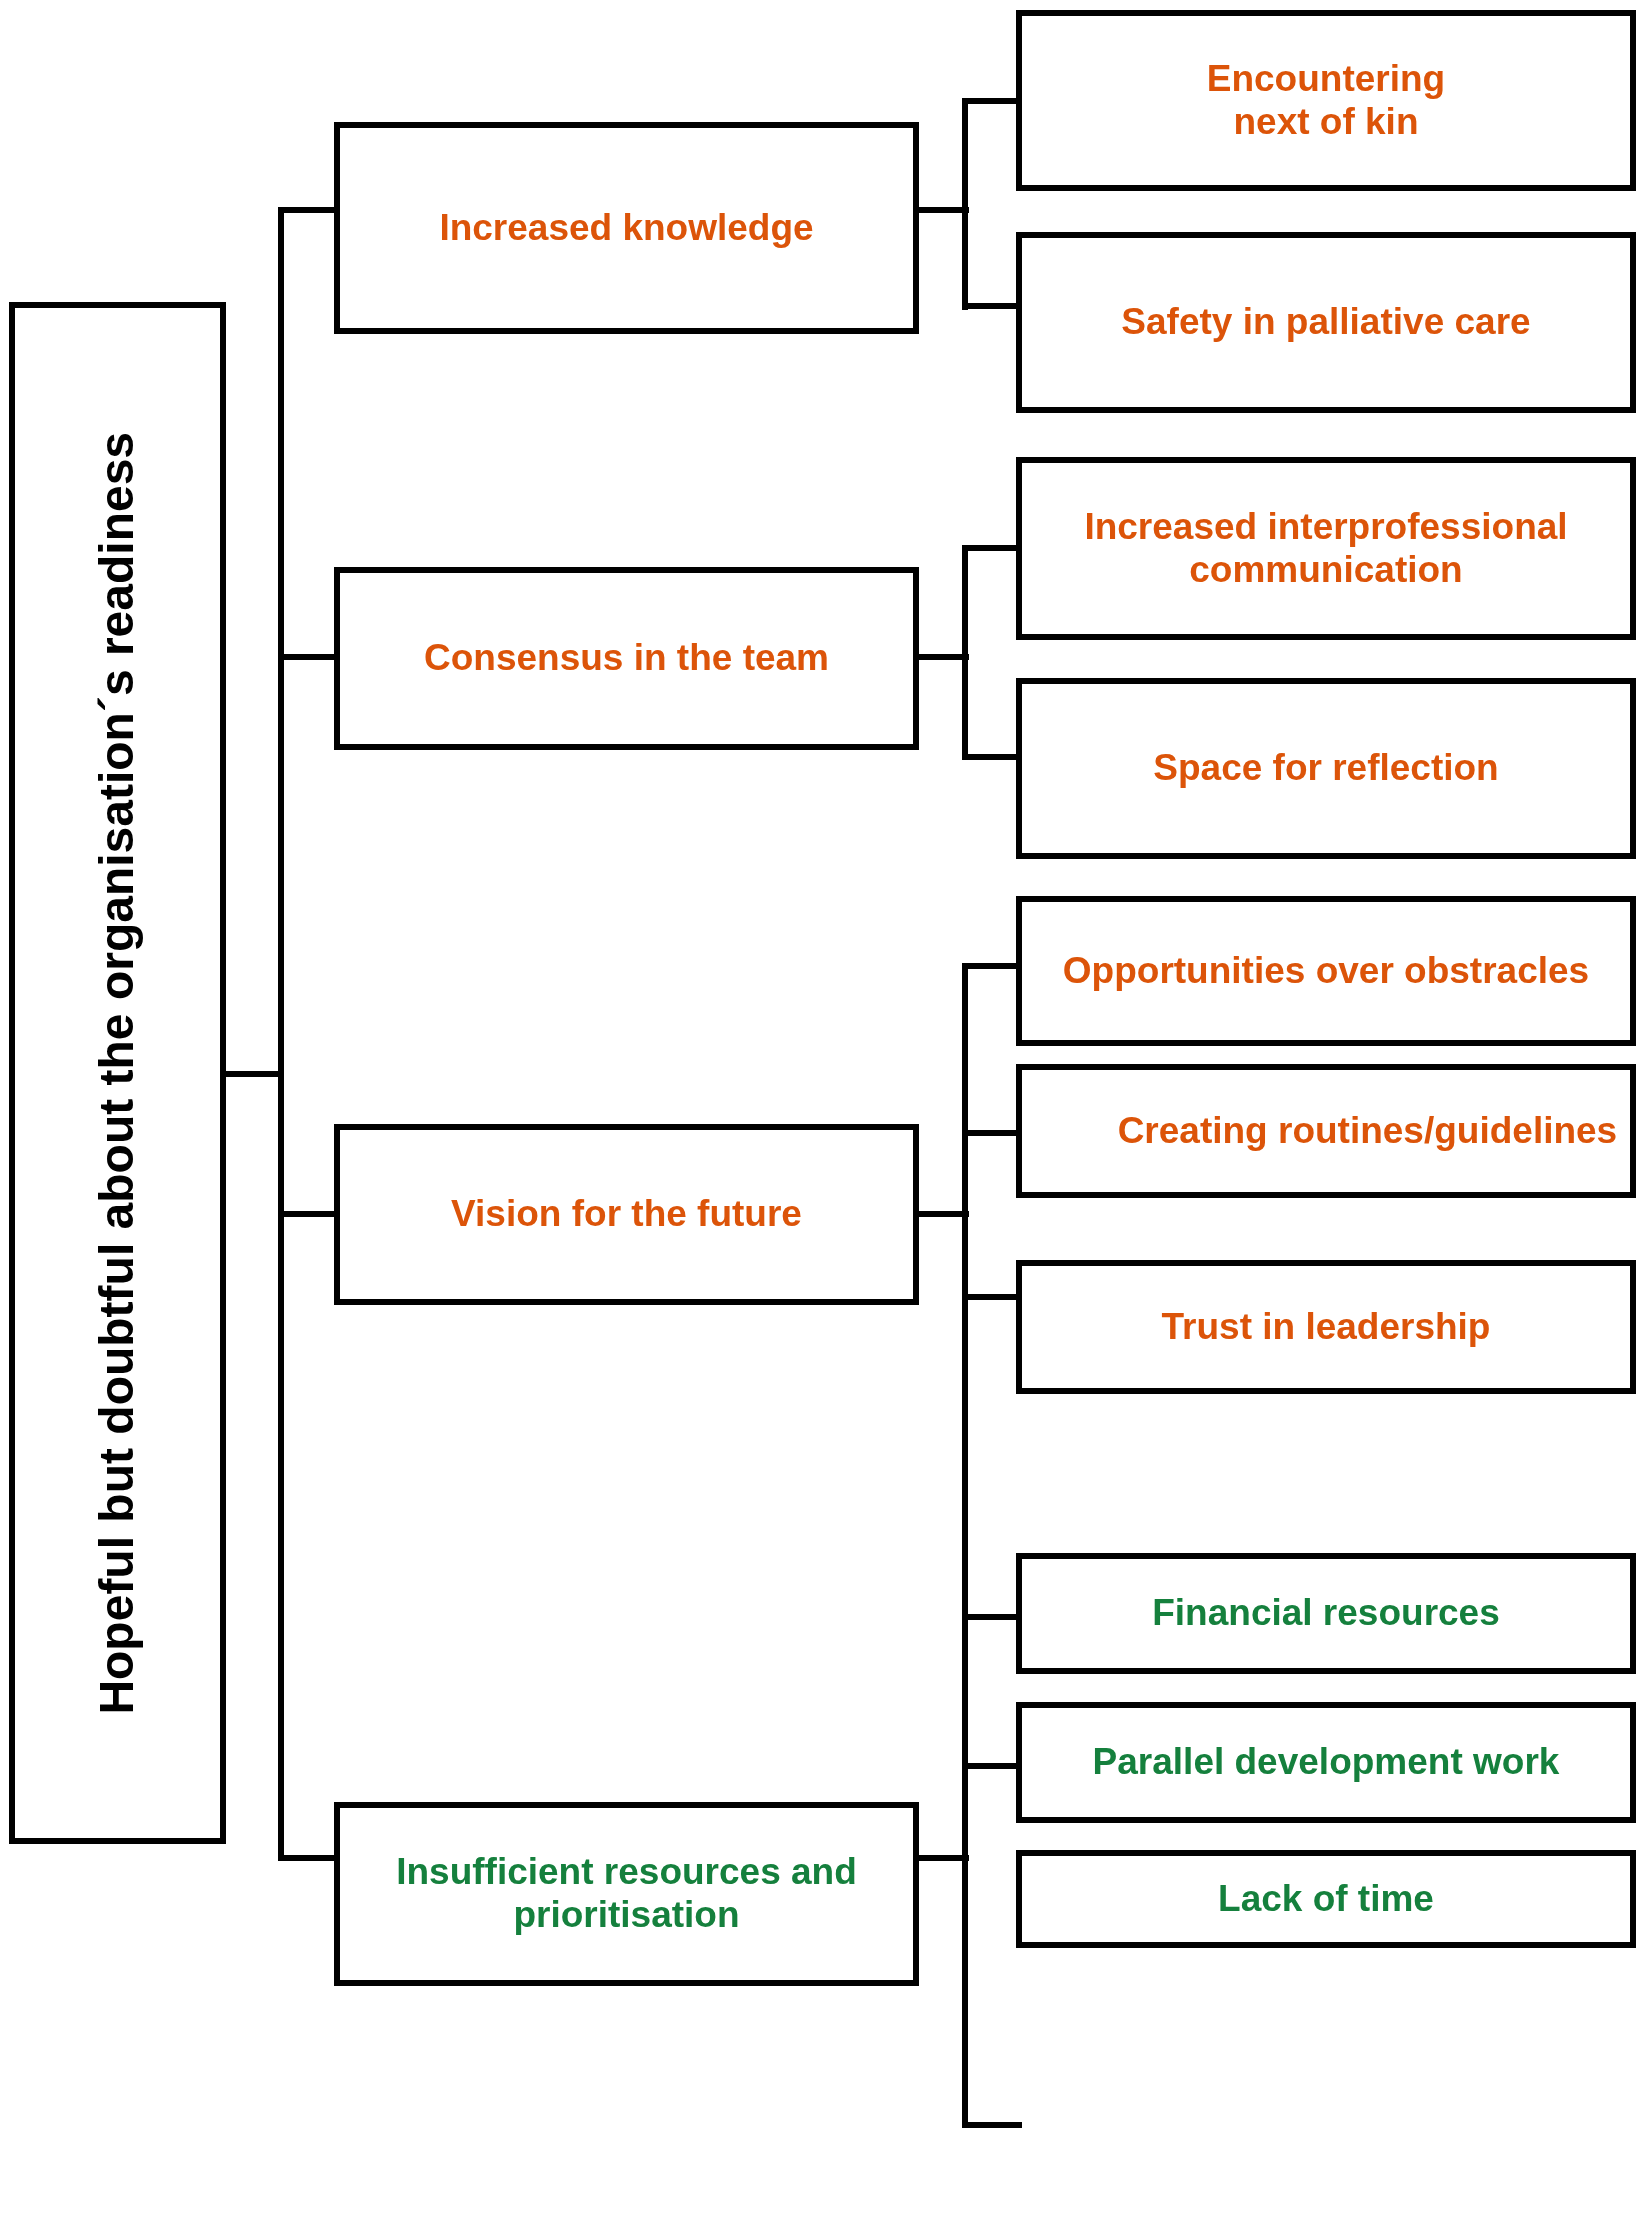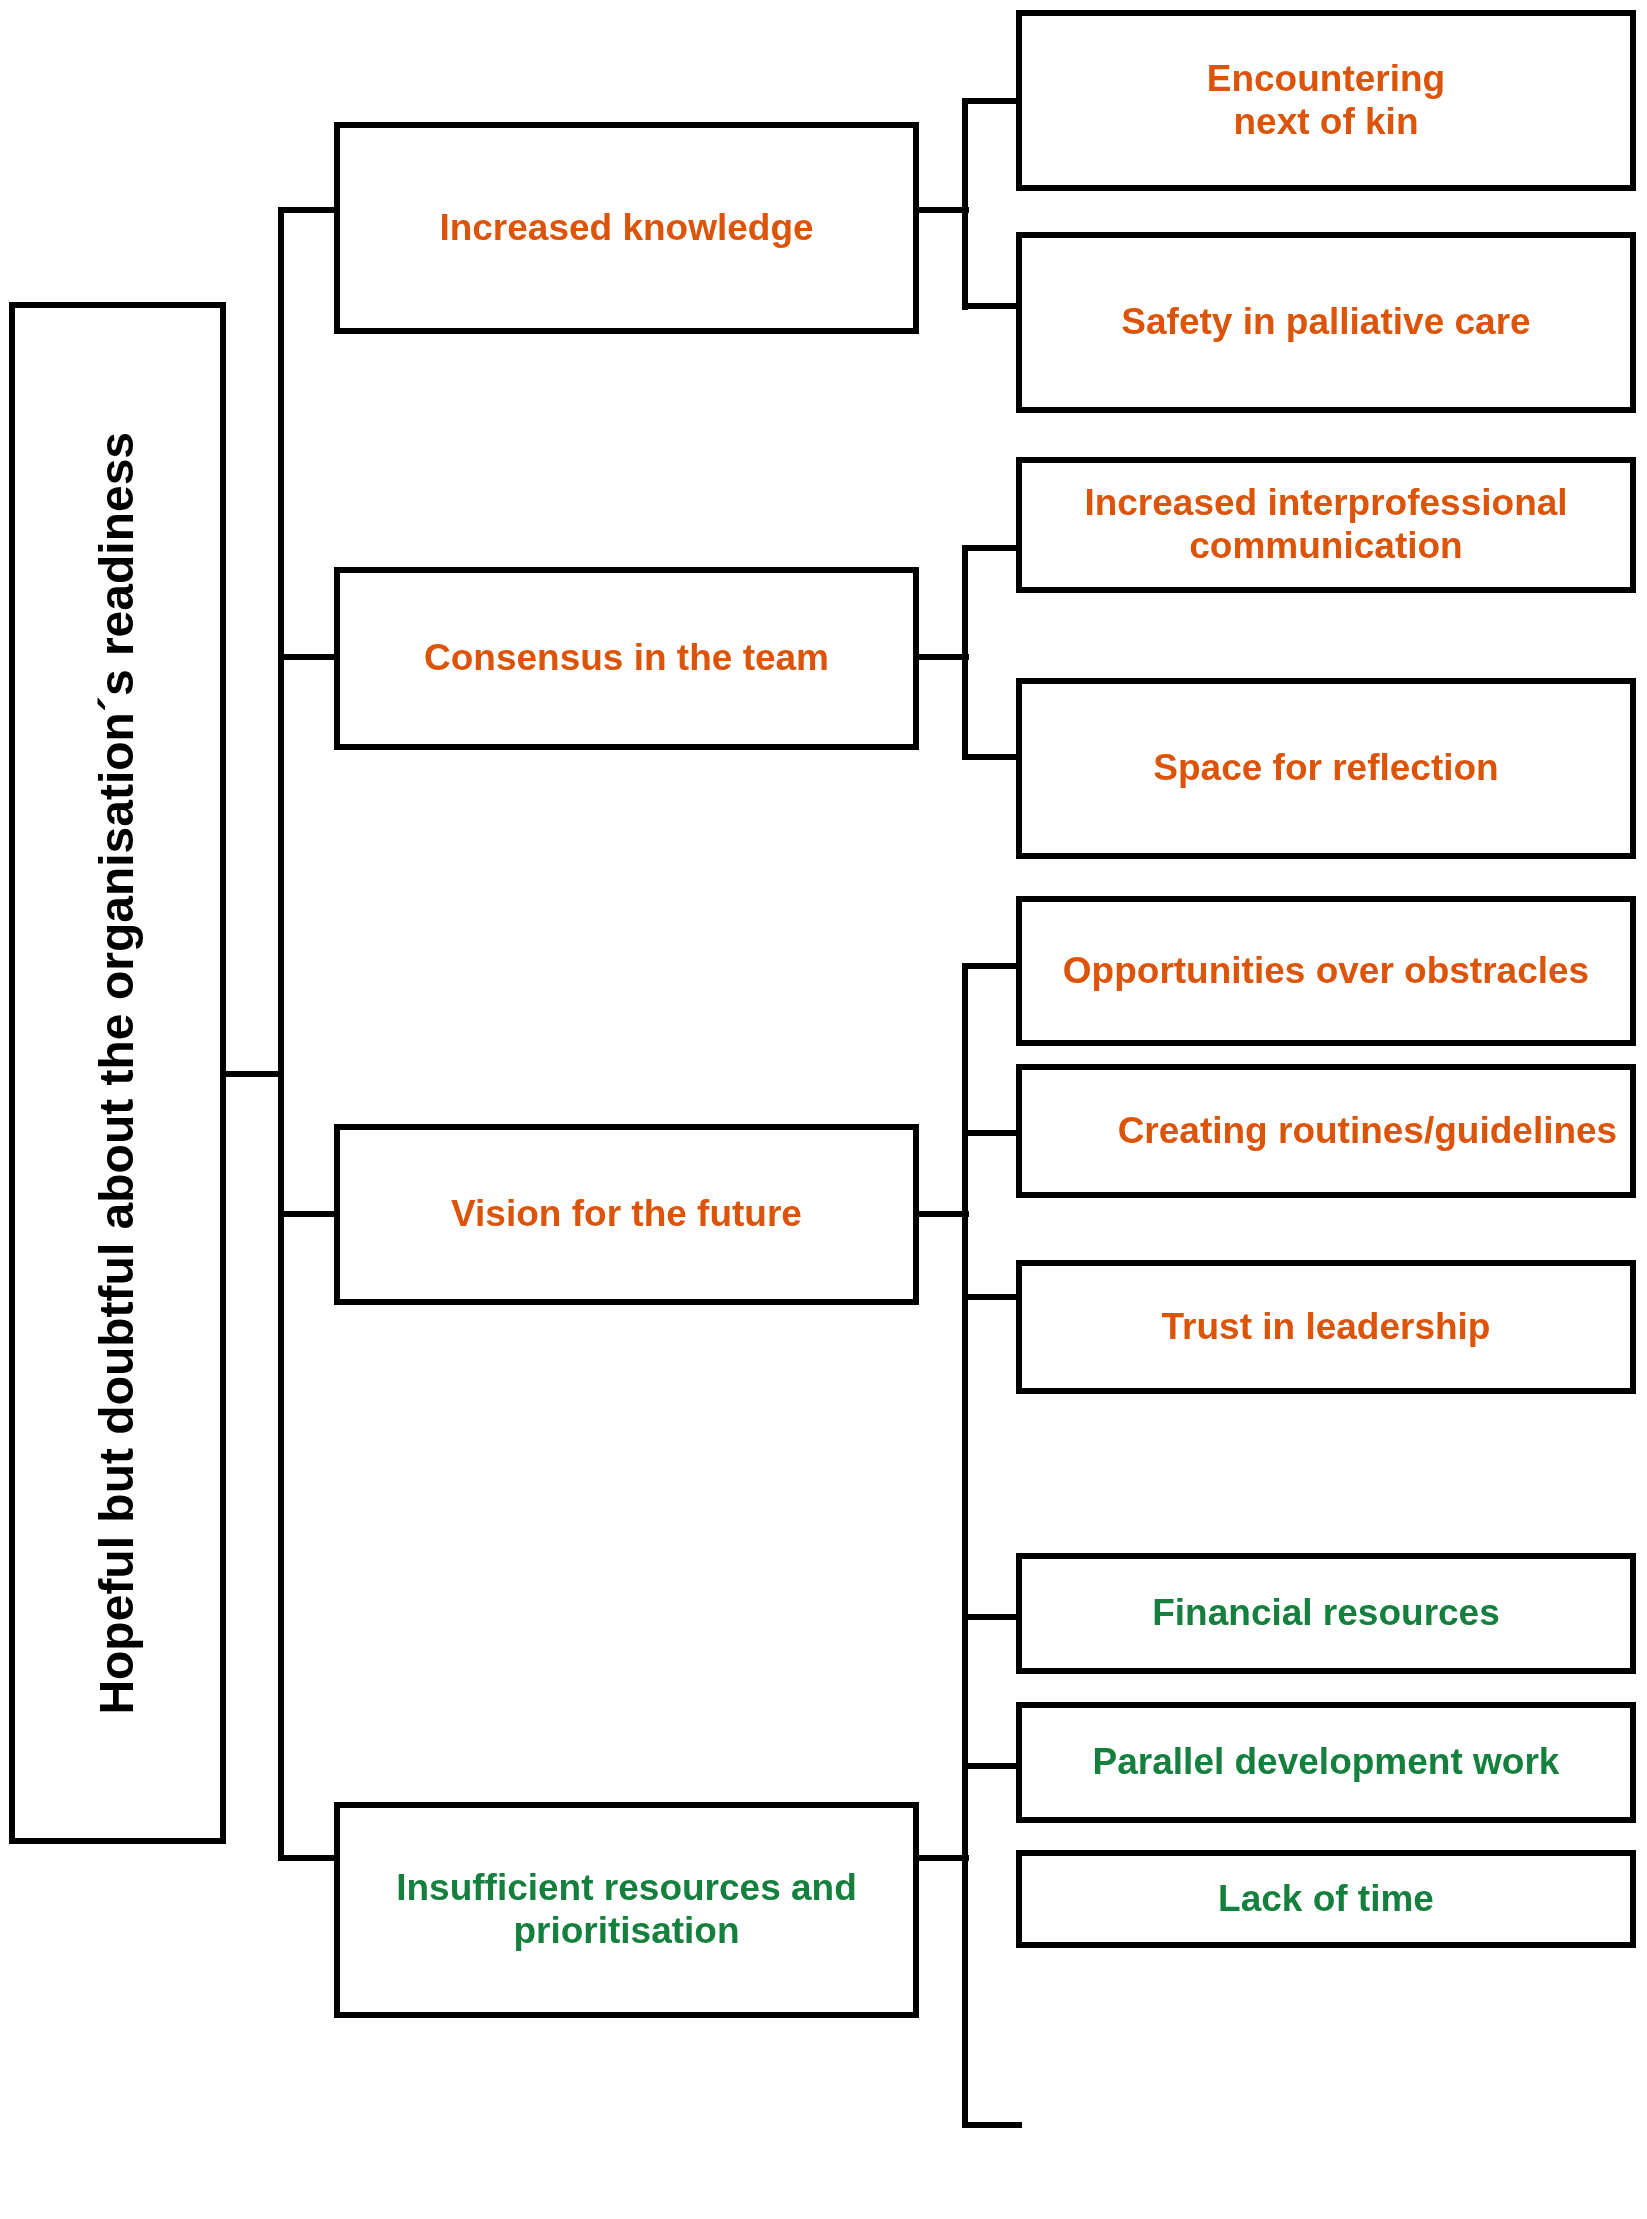--- a/index.html
+++ b/index.html
@@ -68,21 +68,21 @@
   </div>
 
   <div class="node lvl2 orange" style="top:567px;height:183px;">
     <span class="label">Consensus in the team</span>
   </div>
   <div class="ln hl" style="left:914px;top:654px;width:55px;"></div>
   <div class="ln vl" style="left:962px;top:545px;height:215px;"></div>
   <div class="ln hl" style="left:962px;top:545px;width:60px;"></div>
   <div class="ln hl" style="left:962px;top:754px;width:60px;"></div>
 
-  <div class="node lvl3 orange" style="top:457px;height:136px;">
+  <div class="node lvl3 orange" style="top:457px;height:183px;">
     <span class="label">Increased interprofessional<br>communication</span>
   </div>
   <div class="node lvl3 orange" style="top:678px;height:181px;">
     <span class="label">Space for reflection</span>
   </div>
 
   <div class="node lvl2 orange" style="top:1124px;height:181px;">
     <span class="label">Vision for the future</span>
   </div>
   <div class="ln hl" style="left:914px;top:1211px;width:55px;"></div>
@@ -94,21 +94,21 @@
   <div class="node lvl3 orange" style="top:896px;height:150px;">
     <span class="label">Opportunities over obstracles</span>
   </div>
   <div class="node lvl3 orange" style="top:1064px;height:134px;justify-content:flex-end;">
     <span class="label">Creating routines/guidelines</span>
   </div>
   <div class="node lvl3 orange" style="top:1260px;height:134px;">
     <span class="label">Trust in leadership</span>
   </div>
 
-  <div class="node lvl2 blue" style="top:1802px;height:216px;">
+  <div class="node lvl2 blue" style="top:1802px;height:184px;">
     <span class="label">Insufficient resources and<br>prioritisation</span>
   </div>
   <div class="ln hl" style="left:914px;top:1855px;width:55px;"></div>
   <div class="ln vl" style="left:962px;top:1614px;height:514px;"></div>
   <div class="ln hl" style="left:962px;top:1614px;width:60px;"></div>
   <div class="ln hl" style="left:962px;top:1763px;width:60px;"></div>
   <div class="ln hl" style="left:962px;top:2122px;width:60px;"></div>
 
   <div class="node lvl3 blue" style="top:1553px;height:121px;">
     <span class="label">Financial resources</span>

